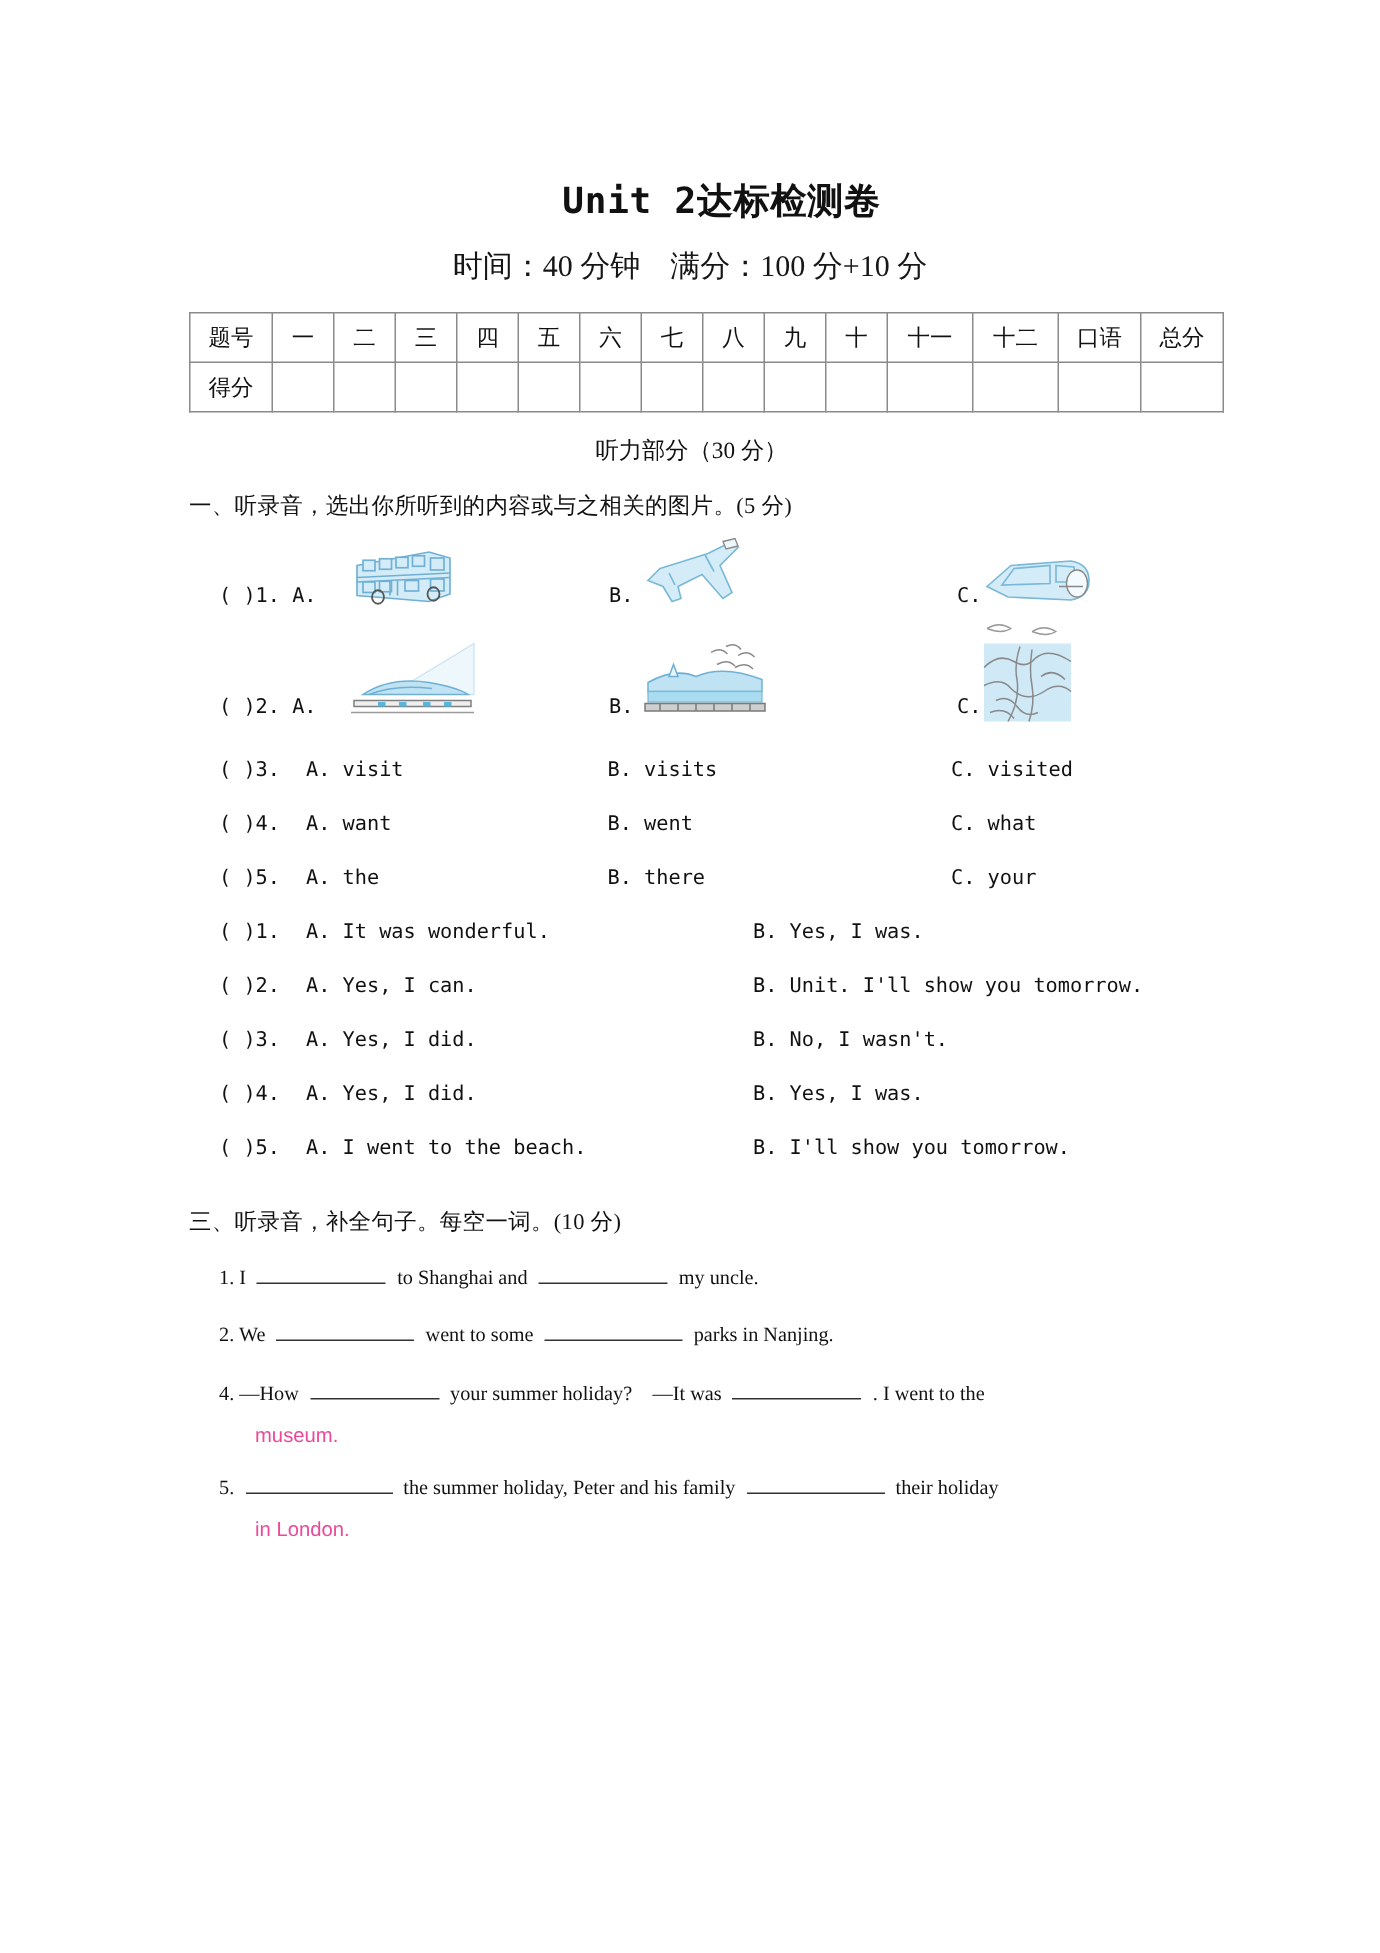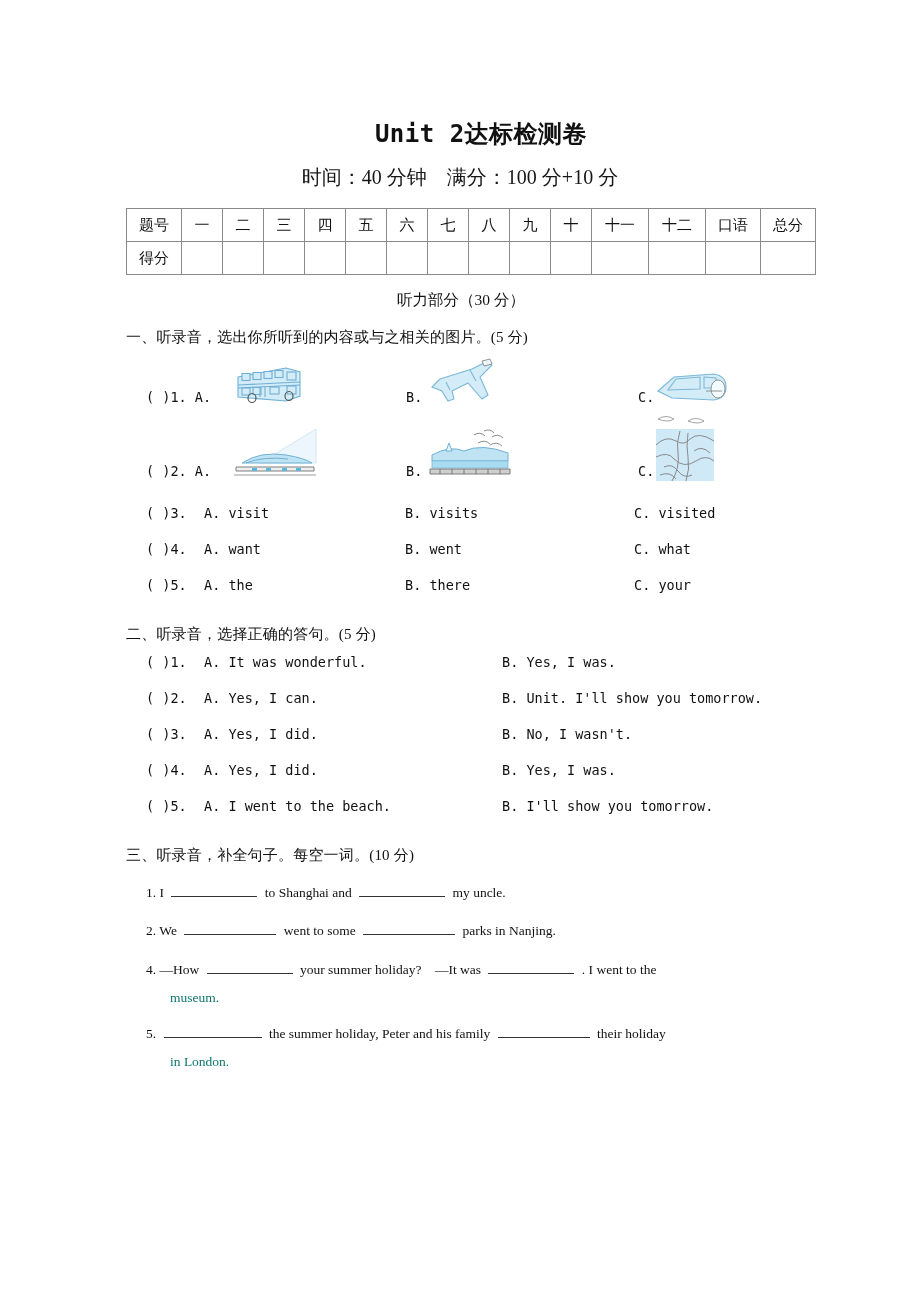--- a/index.html
+++ b/index.html
@@ -145,23 +145,23 @@
   .fill-row {
     font-family: Liberation Serif, serif;
     font-size: 13.5px;
     color: #111;
     margin-top: 18px;
     padding-left: 20px;
     line-height: 1.5;
     white-space: nowrap;
   }
   .fill-cont {
-    font-family: Liberation Serif, serif;
+    font-family: Liberation Sans, sans-serif;
     font-size: 13.5px;
-    color: #0f766e;
+    color: #ec4899;
     padding-left: 44px;
     margin-top: 10px;
   }
   .blk {
     display: inline-block;
     border-bottom: 1px solid #333;
     height: 13px;
     margin: 0 4px;
     vertical-align: baseline;
   }
@@ -355,21 +355,20 @@
       <span class="ob2">B. went</span>
       <span class="oc">C. what</span>
     </div>
     <div class="text-row">
       <span class="lead">(    )5.</span>
       <span class="oa">A. the</span>
       <span class="ob2">B. there</span>
       <span class="oc">C. your</span>
     </div>
 
-    <div class="q-heading" style="margin-top:22px;">二、听录音，选择正确的答句。(5 分)</div>
 
     <div class="text-row2">
       <span class="lead">(    )1.</span>
       <span class="oa">A. It was wonderful.</span>
       <span class="ob">B. Yes, I was.</span>
     </div>
     <div class="text-row2">
       <span class="lead">(    )2.</span>
       <span class="oa">A. Yes, I can.</span>
       <span class="ob">B. Unit. I'll show you tomorrow.</span>

